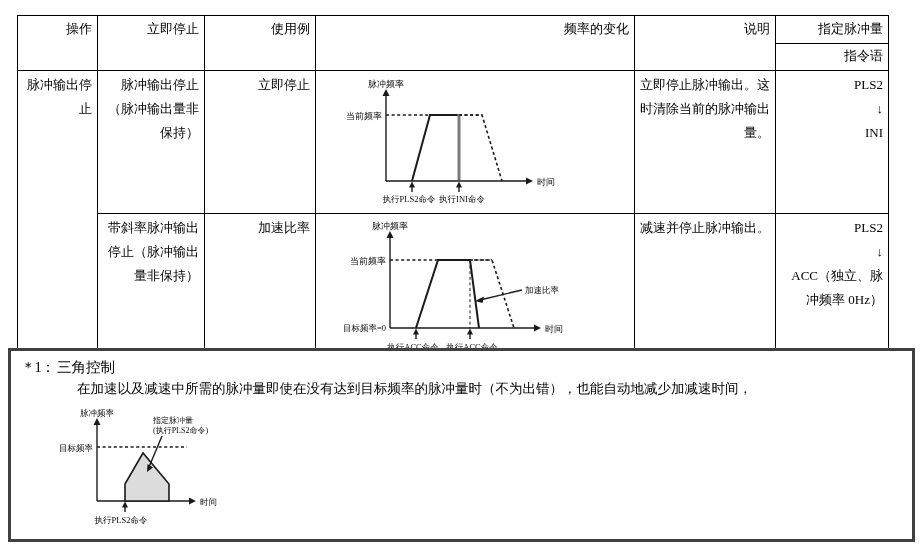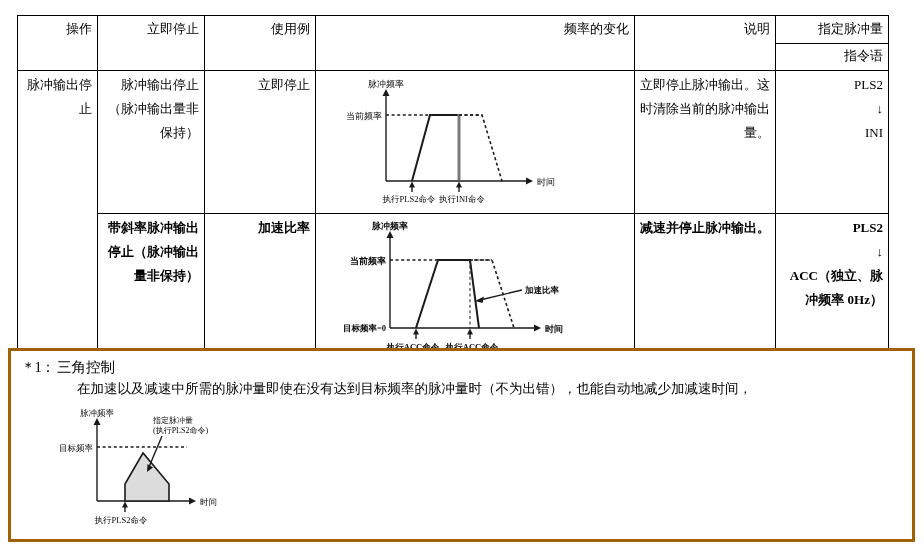--- a/index.html
+++ b/index.html
@@ -18,27 +18,27 @@
     padding:2px 5px;
     line-height:1.85;
     overflow:hidden;
     text-align:right;
   }
   .spec-table th{ font-weight:normal; text-align:right; padding-top:1px; }
   .hdr-row1{ height:19px; }
   .hdr-row2{ height:23px; }
   .hdr-row2 th{ padding-top:0;margin-top:28px; }
   .body-row1{ height:136px; }
-  .body-row2{ height:131px;font-weight:bold; }
+  .body-row2{ height:131px; }
   td.c-chart{ padding:0; }
 
   
   .note-box{
     position:absolute; left:8px; top:348px; width:907px; height:194px;
-    border:3px solid #a16207; background:#ffffff;
+    border:3px solid #404040; background:#ffffff;
     padding:7px 10px 4px 10px; overflow:hidden;
   }
   .note-title-row{ font-size:14.5px; white-space:nowrap; }
   .note-marker{ display:inline-block; width:30px; letter-spacing:-1px; }
   .note-title{ margin-left:6px; }
   .note-body{ margin-left:56px; font-size:13.5px; line-height:1.8; white-space:nowrap; }
 
   
   svg text{ font-family:"Liberation Serif","DejaVu Serif",serif; fill:#0a0a0a; }
   svg .ln { stroke:#1a1a1a; stroke-width:1.4; fill:none; }

